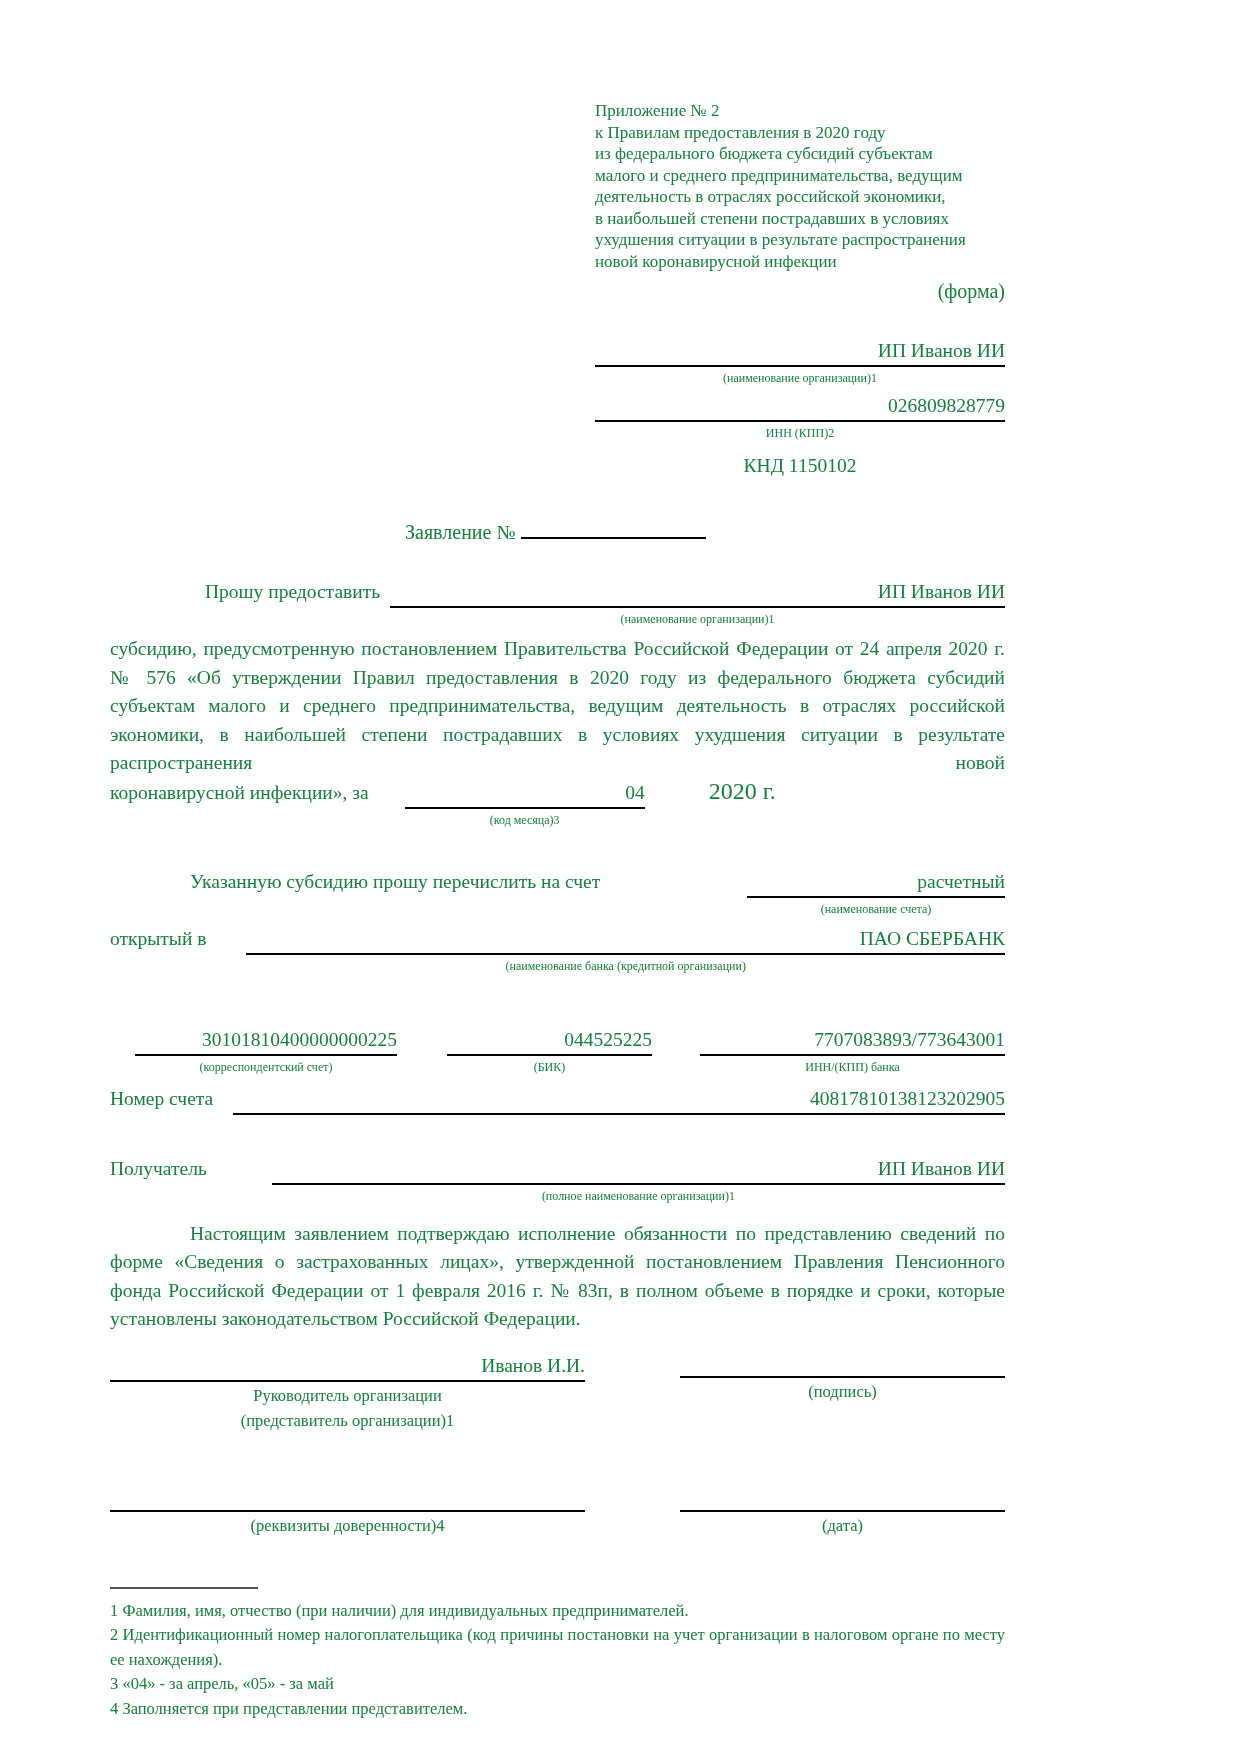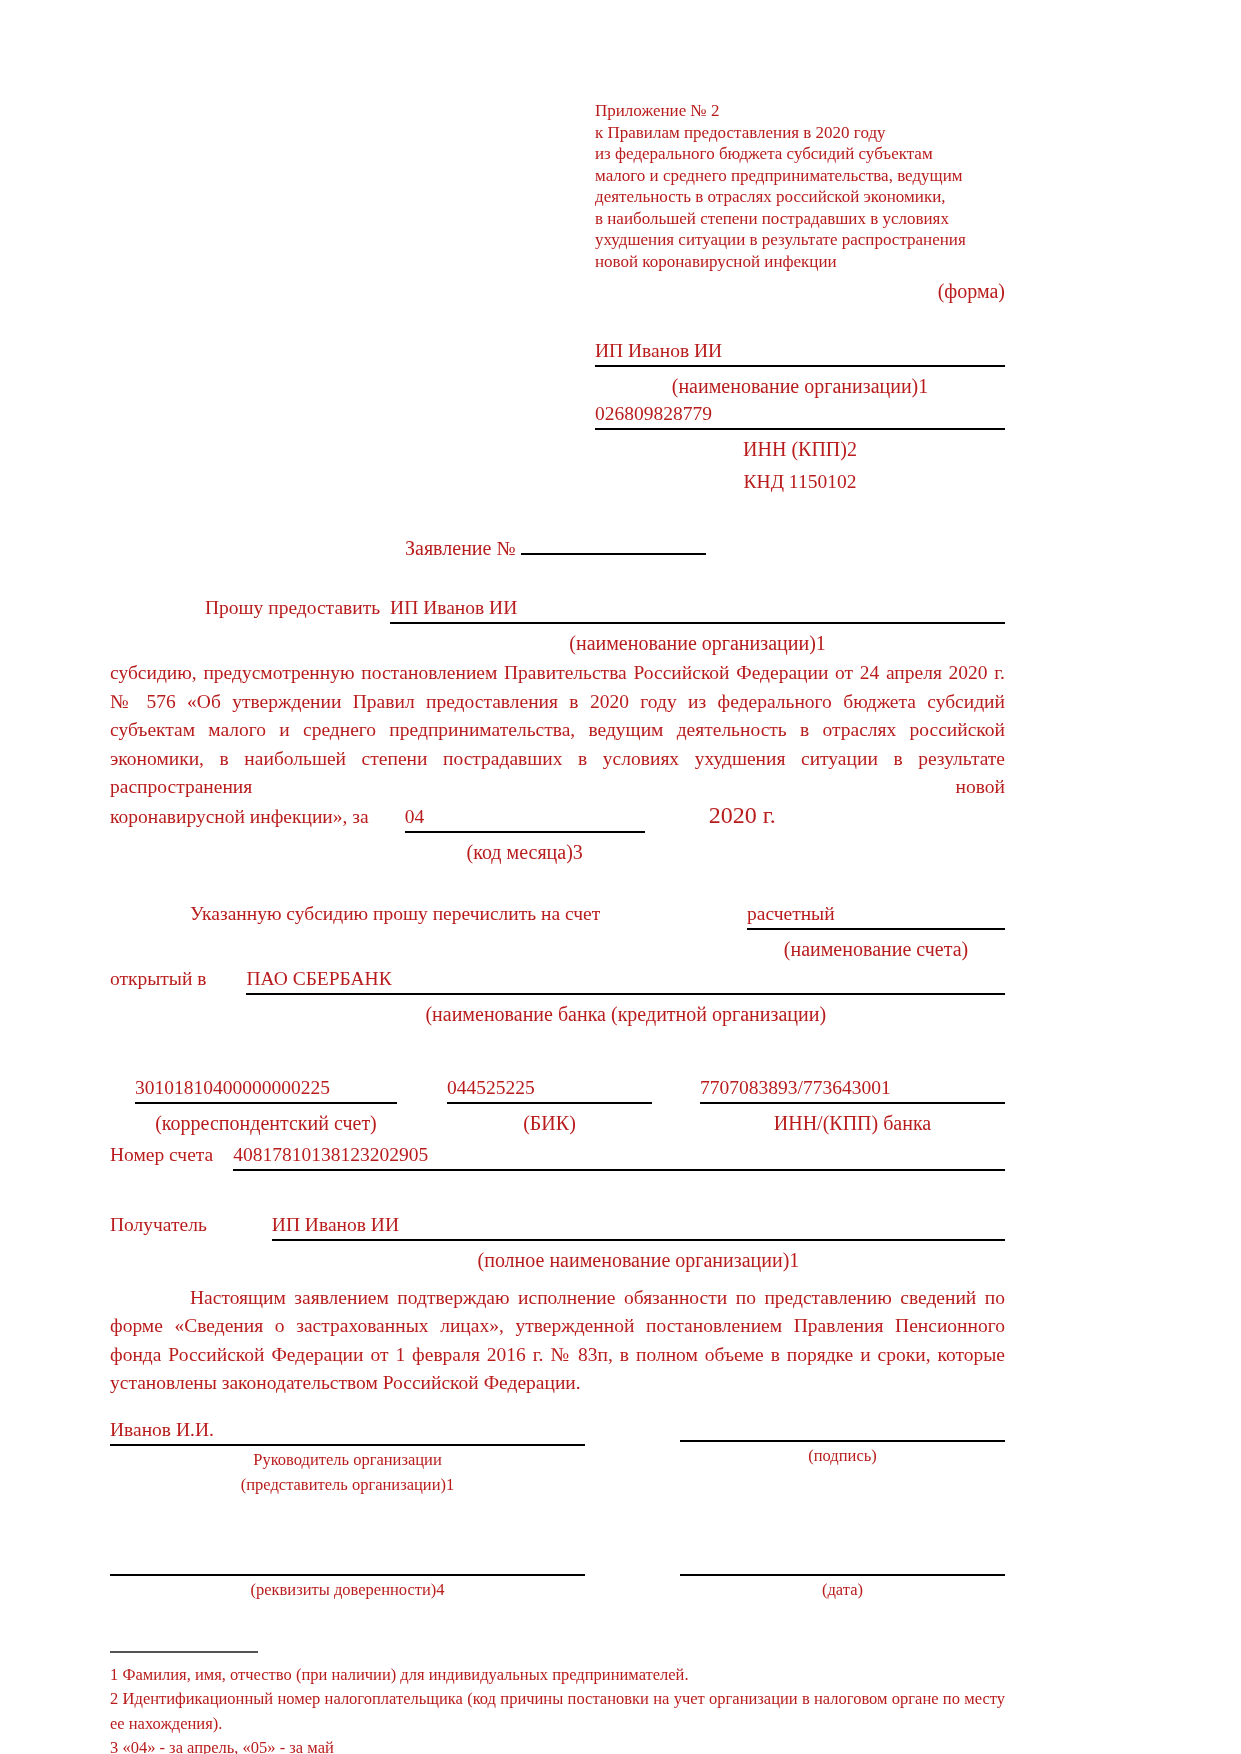--- a/index.html
+++ b/index.html
@@ -1,28 +1,28 @@
 <!DOCTYPE html>
 <html lang="ru"><head>
 <meta charset="utf-8">
 <style>
   * { margin:0; padding:0; box-sizing:border-box; }
   html,body { background:#e9e9e9; }
   .page {
     width:1241px; height:1754px; margin:0 auto; background:#ffffff;
-    font-family:"Liberation Serif","DejaVu Serif",serif; color:#b91c1c;
+    font-family:"Liberation Serif","DejaVu Serif",serif; color:#15803d;
     padding:100px 236px 0 110px; position:relative; overflow:hidden;
   }
   .hdr-block { margin-left:485px; font-size:17px; line-height:21.5px; }
   .forma { text-align:right; font-size:20px; margin-top:8px; }
 
   .org-block { margin-left:485px; margin-top:36px; }
-  .fval { text-align:left; font-size:19.5px; line-height:24px;
+  .fval { text-align:right; font-size:19.5px; line-height:24px;
           border-bottom:2px solid #000; padding-bottom:2px; min-height:24px; }
-  .fcap { text-align:center; font-size:20px; line-height:19px; padding-top:10px; }
+  .fcap { text-align:center; font-size:12px; line-height:19px; padding-top:2px; }
   .org-block .fval + .fcap { margin-bottom:6px; }
   .knd { text-align:center; font-size:19.5px; margin-top:12px; }
 
   .zayav { margin-top:42px; margin-left:295px; font-size:20px; }
   .blank-line { display:inline-block; width:185px; border-bottom:2px solid #000; height:20px; vertical-align:baseline; }
 
   .row { display:flex; align-items:baseline; }
   .lead { font-size:19.5px; white-space:nowrap; }
   .grow { flex:1 1 auto; }
 

